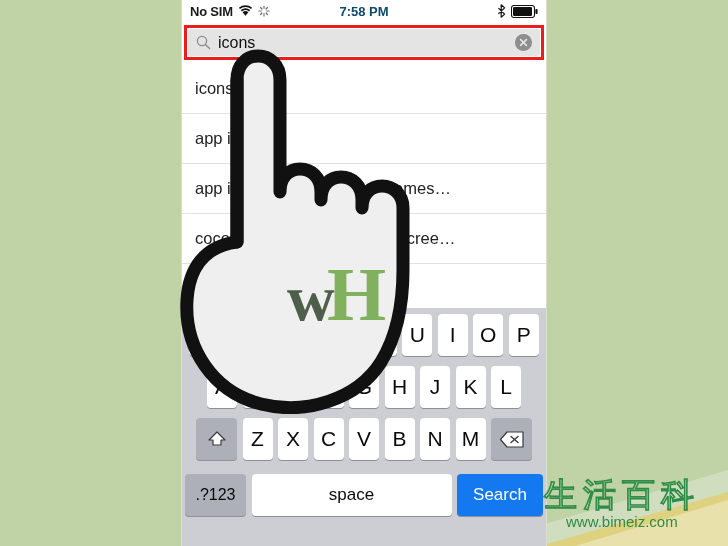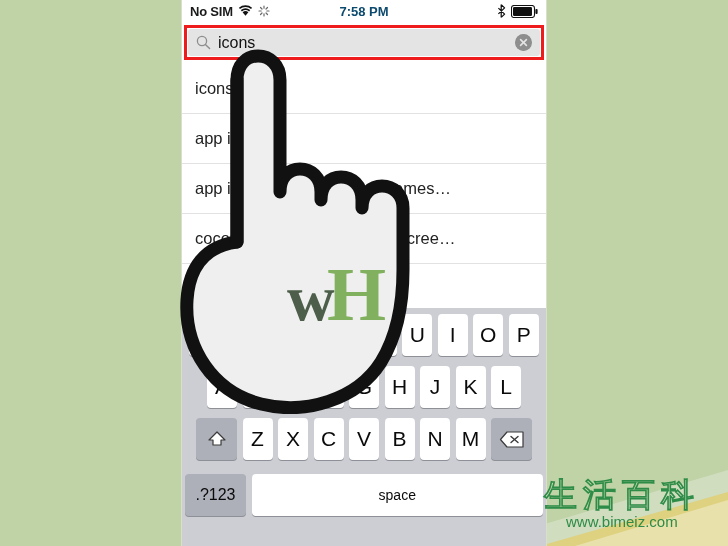--- a/index.html
+++ b/index.html
@@ -120,21 +120,21 @@
     height: 42px;
     width: 30px;
     display: flex; align-items: center; justify-content: center;
     font-size: 21px;
     color: #0a0a0a;
     box-shadow: 0 1px 0 rgba(130,133,140,0.85);
     font-family: "Liberation Sans", sans-serif;
   }
   .key.wide { width: 41px; background: #adb0b8; }
   .key.num { width: 61px; font-size: 16px; background: #adb0b8; }
-  .key.space { flex: 1; font-size: 14px; }
+  .key.space { flex: 1; font-size: 17px; }
   .key.search {
     width: 86px; background: #1479f0; color: #ffffff; font-size: 17px;
   }
   .key.shift, .key.del { background: #adb0b8; }
 
   
   .hand {
     position: absolute;
     left: 175px; top: 48px;
     width: 252px; height: 366px;
@@ -280,20 +280,21 @@
           <path d="M8 2 L24 2 L24 17 L8 17 L1.5 9.5 Z" fill="#ffffff" stroke="#3a3a3a" stroke-width="1.2" stroke-linejoin="round"></path>
           <line x1="12" y1="6.5" x2="19" y2="12.5" stroke="#3a3a3a" stroke-width="1.4" stroke-linecap="round"></line>
           <line x1="19" y1="6.5" x2="12" y2="12.5" stroke="#3a3a3a" stroke-width="1.4" stroke-linecap="round"></line>
         </svg>
       </div>
     </div>
 
     <div class="krow r4">
       <div class="key num">.?123</div>
       <div class="key space">space</div>
+      <div class="key search">Search</div>
     </div>
   </div>
 </div>
 
 <div class="hand">
   <svg width="252" height="366" viewBox="0 0 252 366">
     <g>
       <path d="
         M 62 194
         C 30 198, 14 220, 12 252

